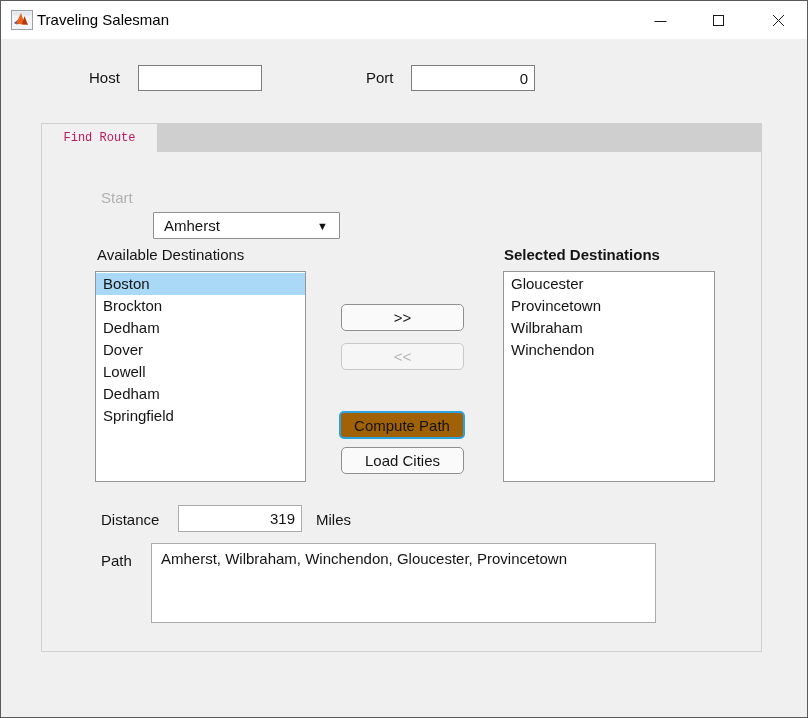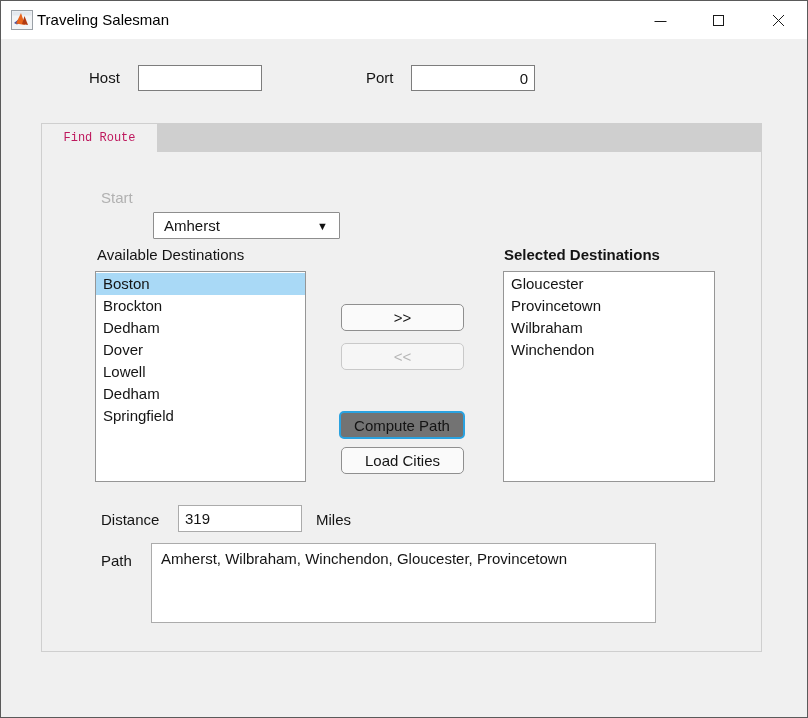--- a/index.html
+++ b/index.html
@@ -118,26 +118,26 @@
     background: #fafafa;
     border: 1px solid #8f8f8f;
     border-radius: 5px;
     font-family: inherit; font-size: 15px; color: #141414;
     display: flex; align-items: center; justify-content: center;
   }
   .btn-right   { left: 299px; top: 180px; width: 123px; height: 27px; }
   .btn-left    { left: 299px; top: 219px; width: 123px; height: 27px;
                  color: #b5b5b5; border-color: #c9c9c9; background: #f6f6f6; }
   .btn-compute { left: 297px; top: 287px; width: 126px; height: 28px;
-                 border: 2px solid #2aa2e0; background: #737373; }
+                 border: 2px solid #2aa2e0; background: #a16207; }
   .btn-load    { left: 299px; top: 323px; width: 123px; height: 27px; }
   .lbl-distance { left: 59px; top: 387px; }
   .fld-distance {
     left: 136px; top: 381px; width: 124px; height: 27px;
-    border: 1px solid #ababab; 
+    border: 1px solid #ababab; text-align: right;
   }
   .lbl-miles { left: 274px; top: 387px; }
   .lbl-path  { left: 59px; top: 428px; }
   .path-box {
     position: absolute; left: 109px; top: 419px;
     width: 505px; height: 80px;
     background: #fff;
     border: 1px solid #ababab;
     padding: 5px 9px;
     line-height: 19px;

